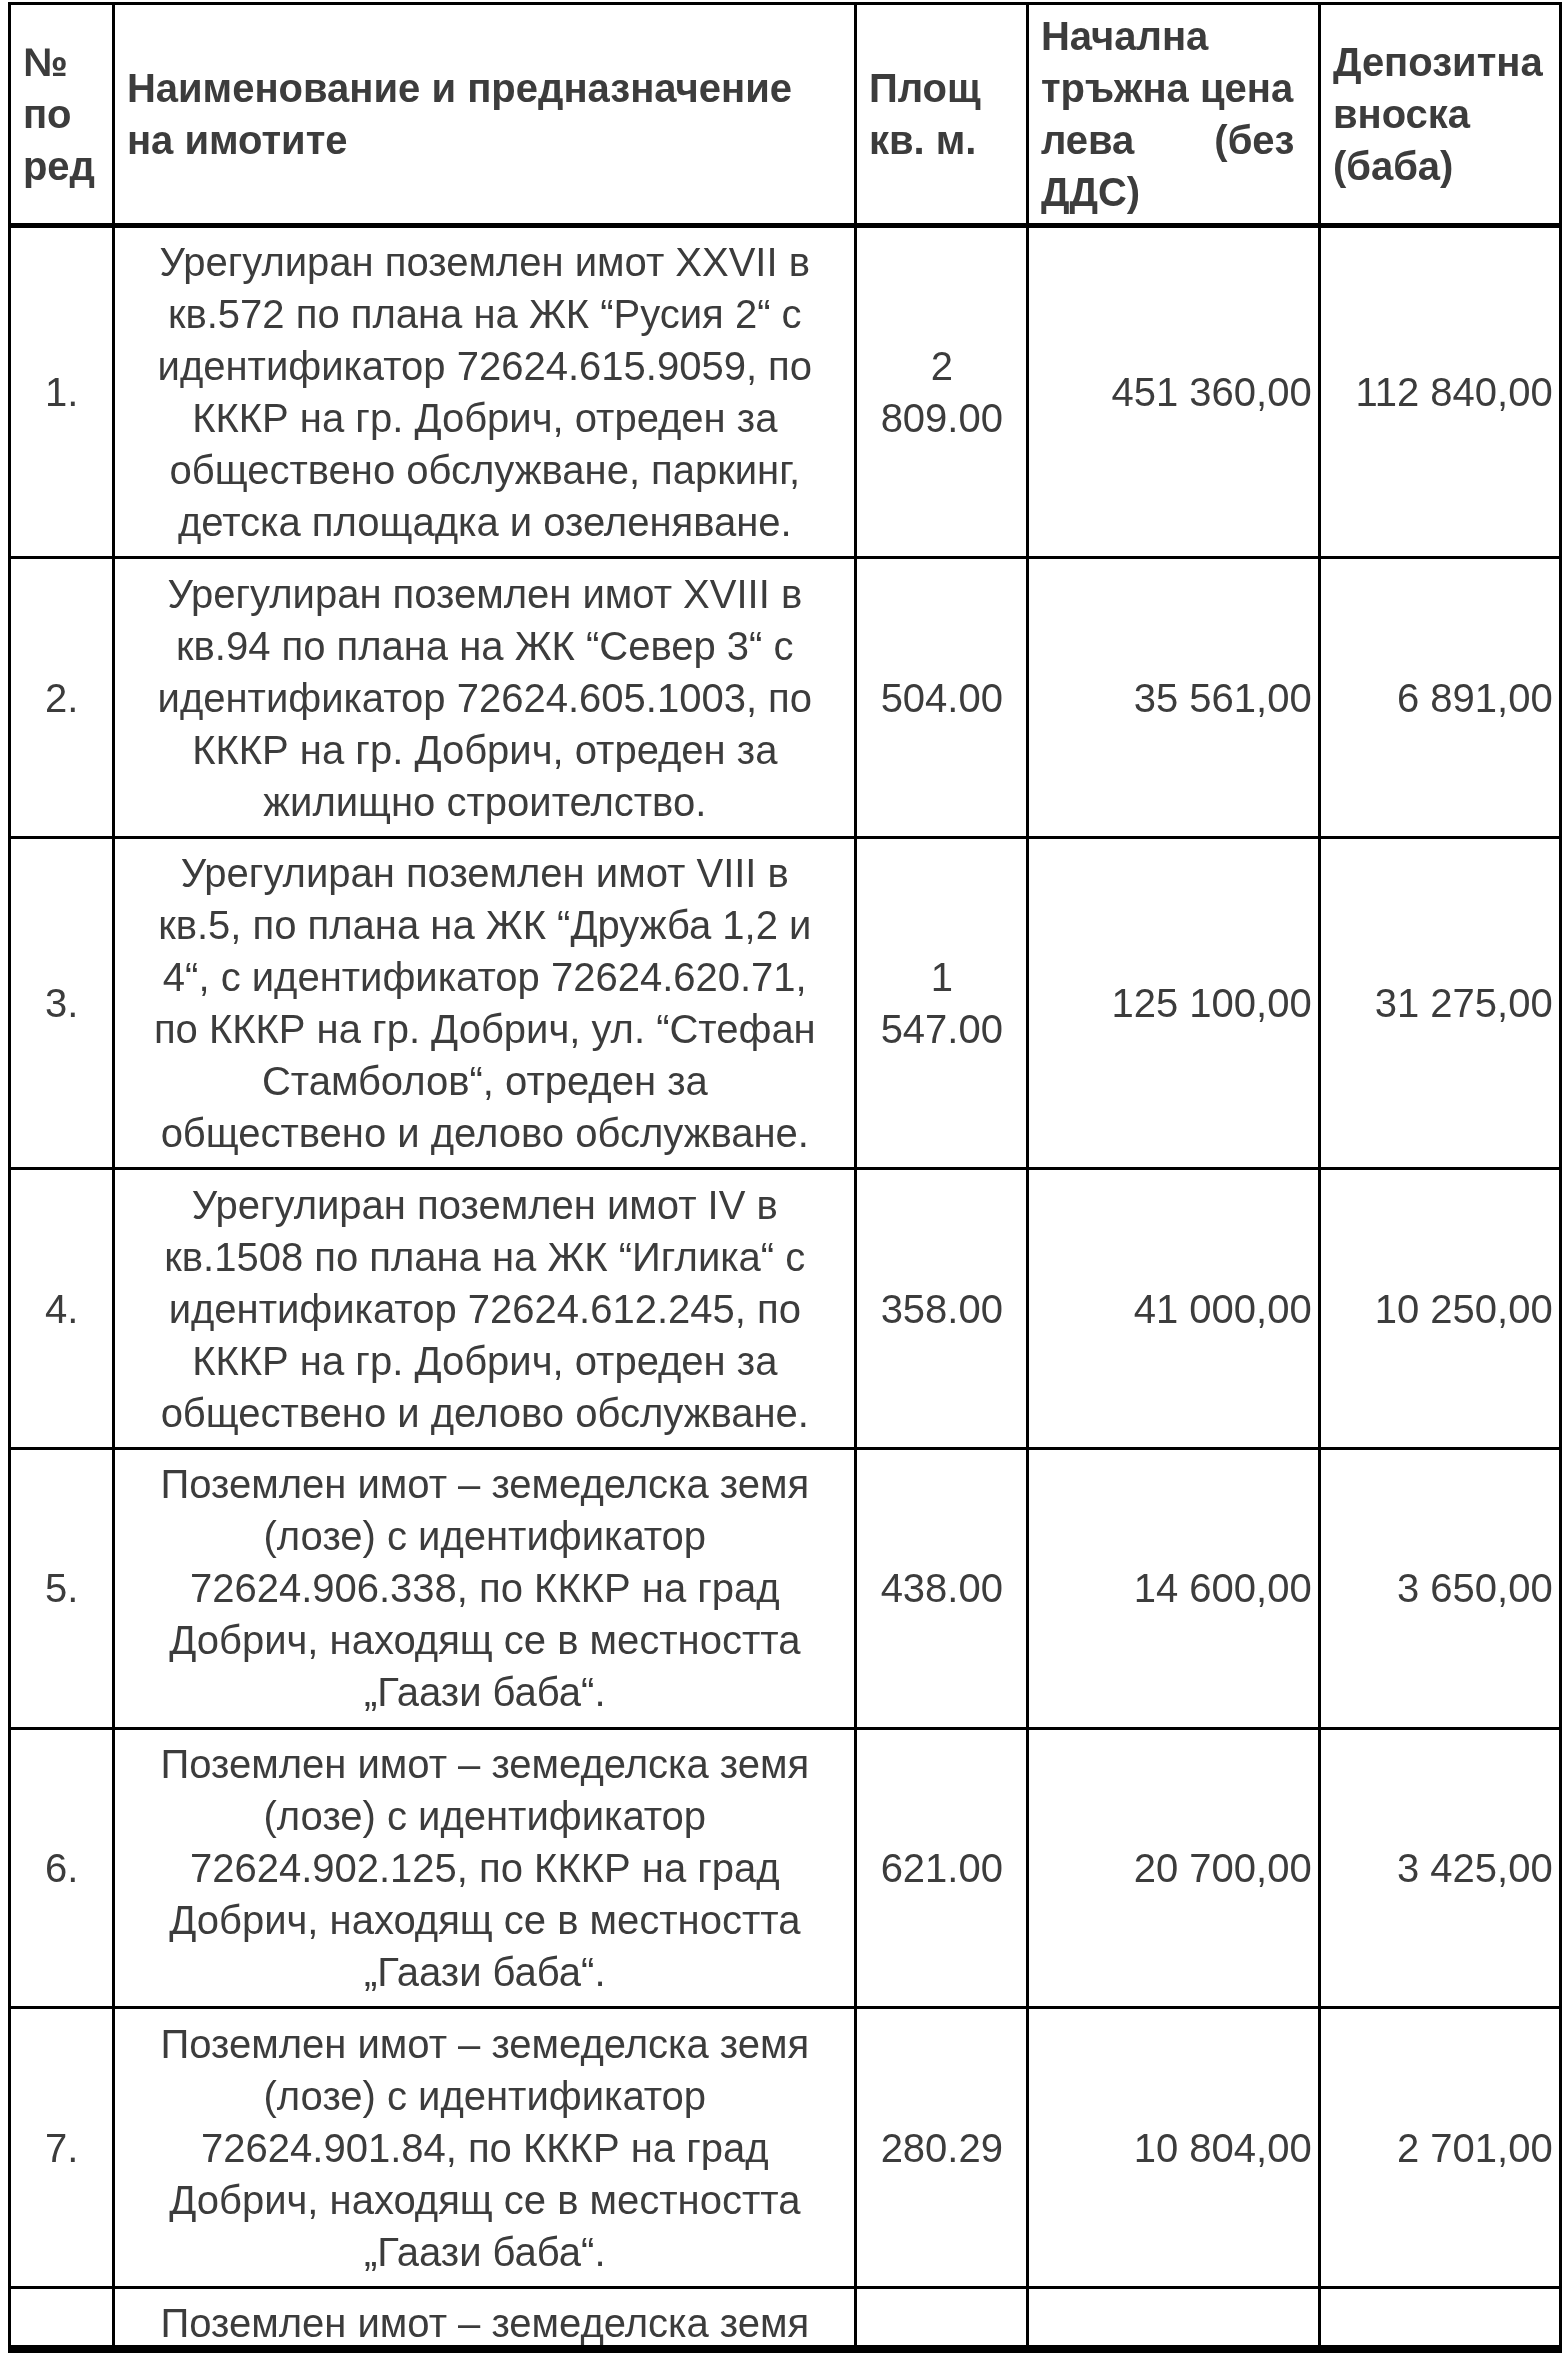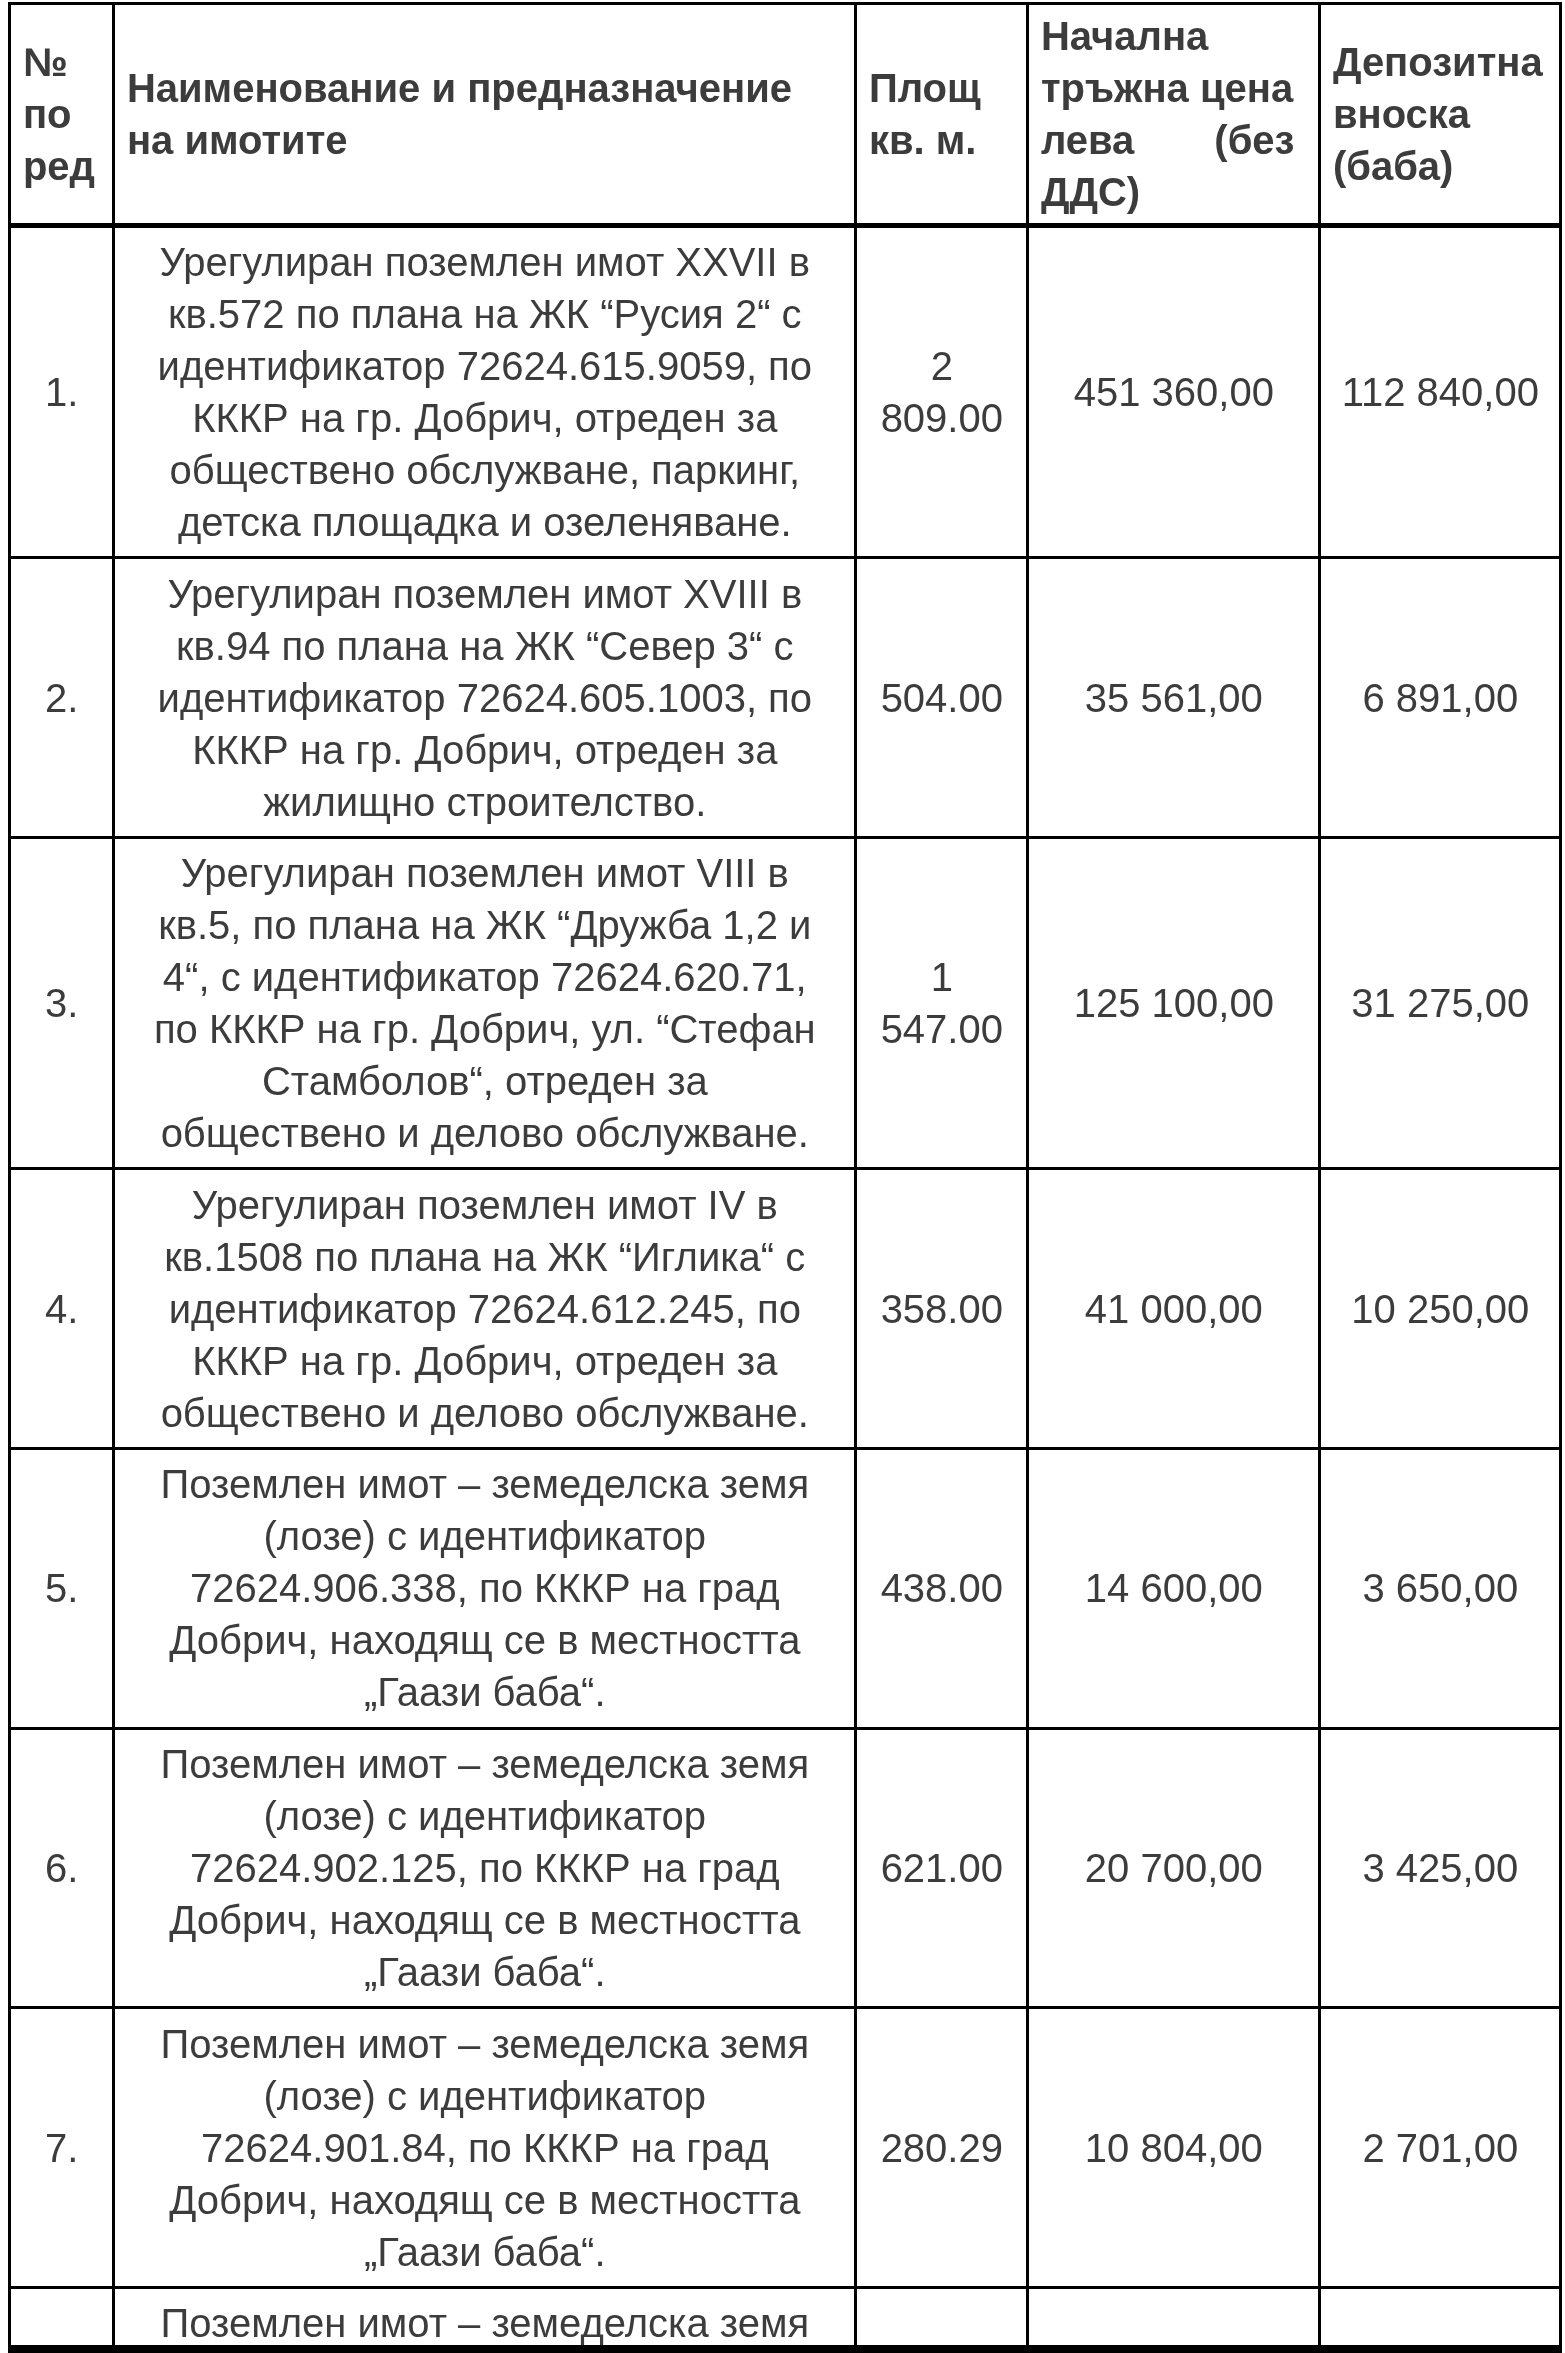--- a/index.html
+++ b/index.html
@@ -38,22 +38,22 @@
   }
   table.props th {
     font-weight: bold;
     text-align: left;
     padding: 5px 11.6px;
     border-bottom-width: 5px;
   }
   td.c-num   { text-align: center; padding: 3.3px 5px; }
   td.c-name  { text-align: center;   padding: 8.3px 13.3px; }
   td.c-area  { text-align: center; padding: 3.3px 5px; }
-  td.c-price { text-align: center; padding: 3.3px 6.6px; }
-  td.c-dep   { text-align: center; padding: 3.3px 6.6px; }
+  td.c-price { text-align: right; padding: 3.3px 6.6px; }
+  td.c-dep   { text-align: right; padding: 3.3px 6.6px; }
 
   tr.hdr { height: 210px; }
   tr.r1  { height: 316px; }
   tr.r2  { height: 265px; }
   tr.r3  { height: 313px; }
   tr.r4  { height: 263px; }
   tr.r5  { height: 265px; }
   tr.r6  { height: 265px; }
   tr.r7  { height: 263px; }
   tr.r8  { height: 166px; }

